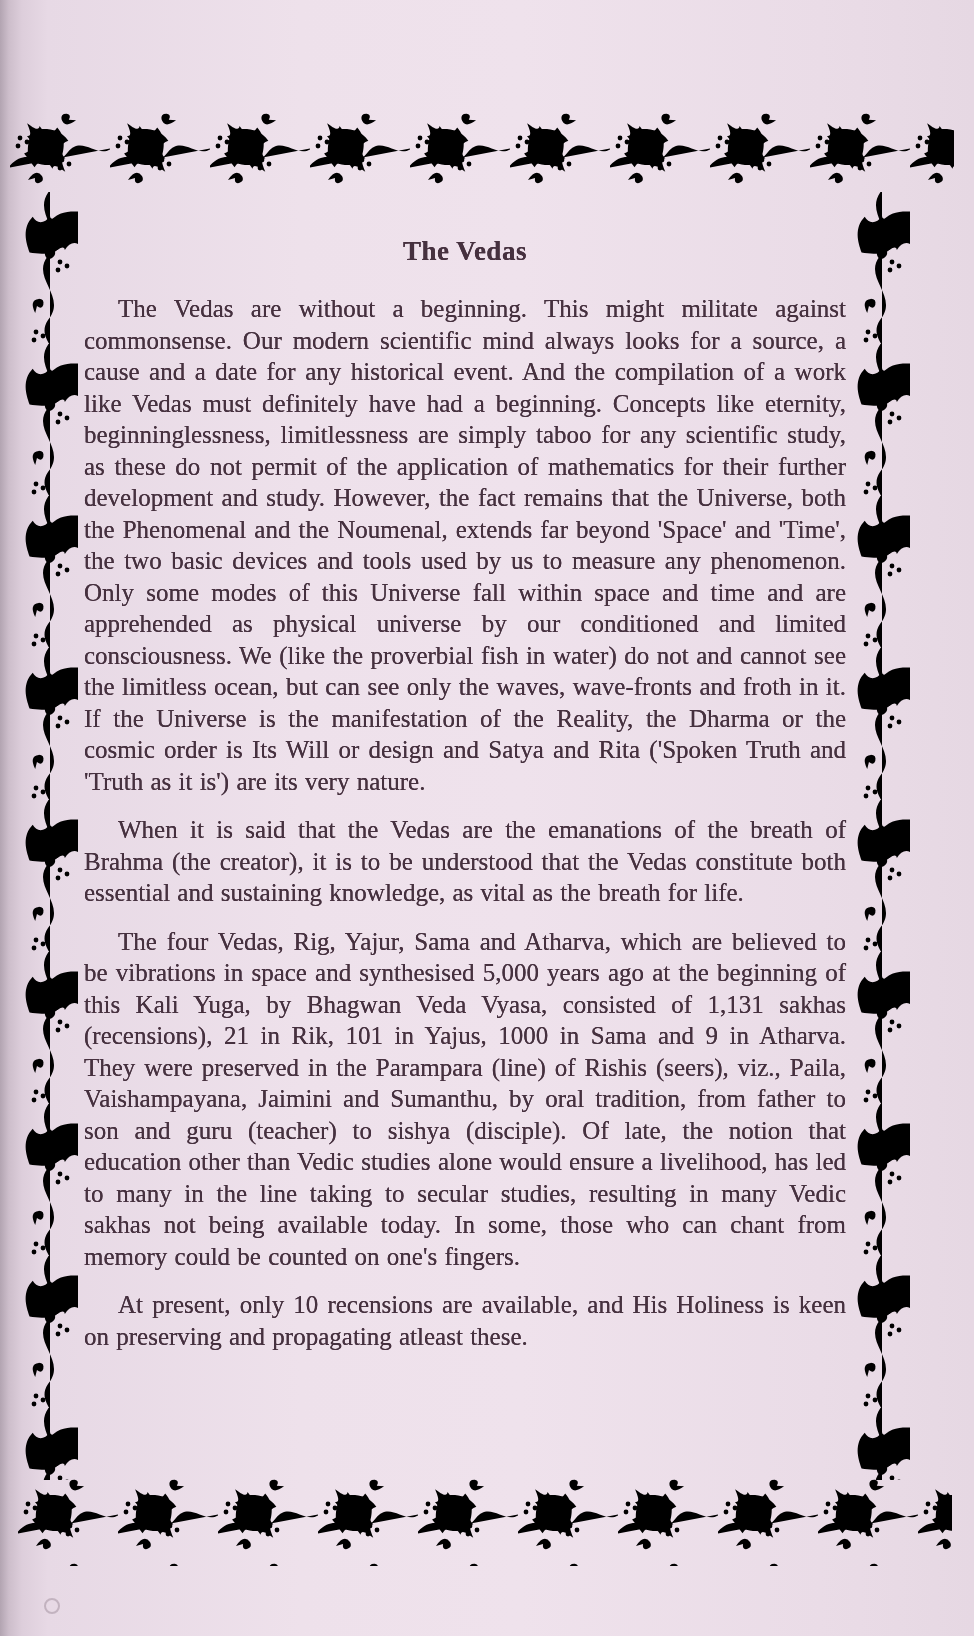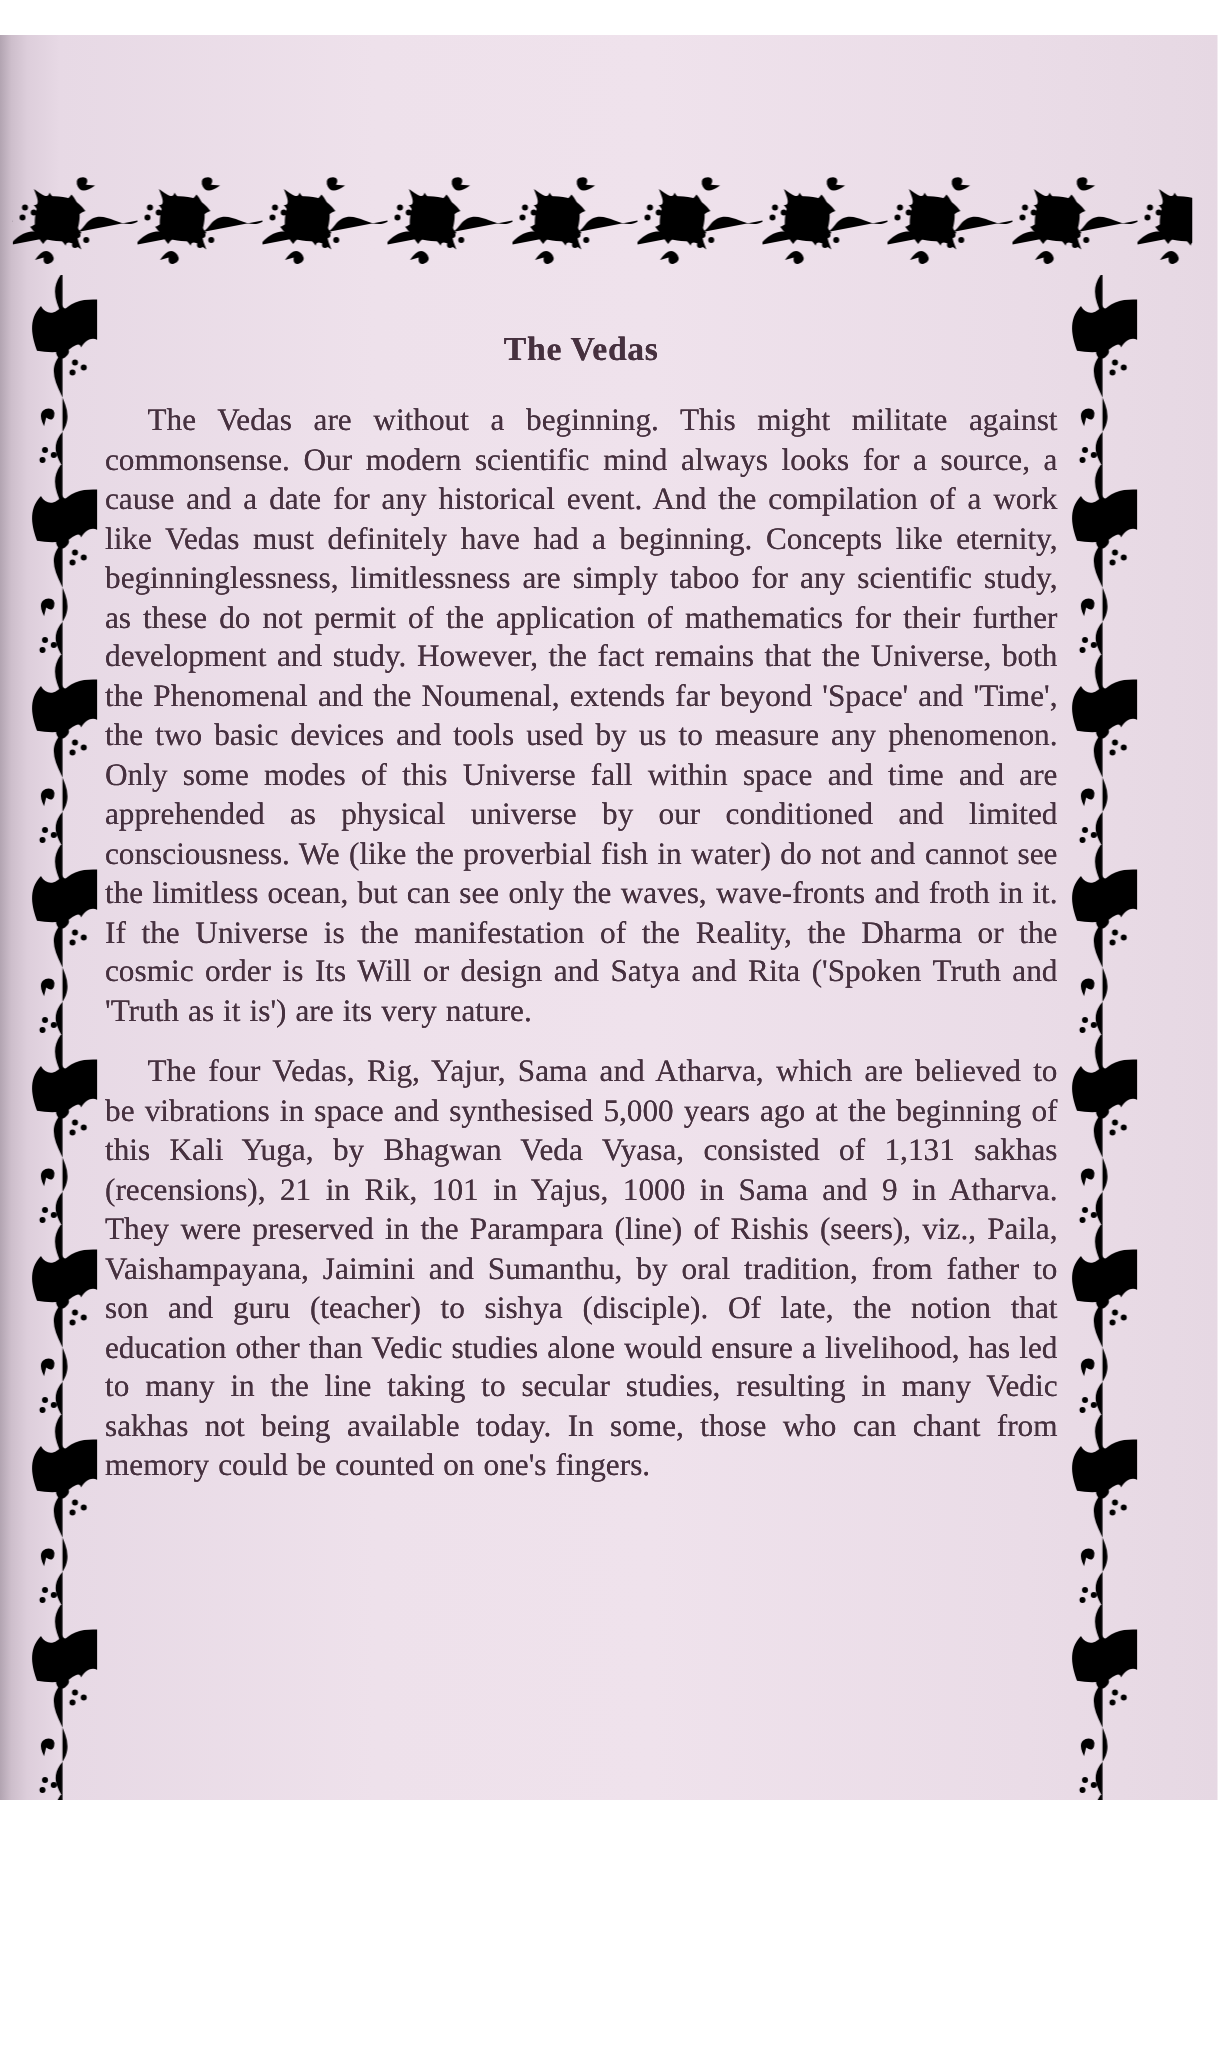--- a/index.html
+++ b/index.html
@@ -3,27 +3,26 @@
 <meta charset="utf-8">
 <style>
   :root{
     --paper:#ecdfe9;
     --ink:#46313f;
     --border-ink:#4a3443;
   }
   html,body{margin:0;padding:0;}
   .page{
     position:relative;
-    width:974px;height:1412px;
+    width:974px;height:1636px;
     overflow:hidden;
     background:linear-gradient(90deg,
       #b2a4b1 0px, #cdbecb 9px, #ddcedb 22px, #e7d9e5 48px,
       #eee1eb 300px, #efe2ec 520px, #eadce7 820px, #e6d8e3 974px);
     font-family:"Liberation Serif","DejaVu Serif",serif;
-    margin-top:28px;
   }
   svg.defs{position:absolute;width:0;height:0;}
   .orn{position:absolute;color:var(--border-ink);}
   .band-top{left:10px;top:112px;}
   .band-bottom{left:18px;top:1478px;}
   .vine-left{left:20px;top:192px;}
   .vine-right{left:852px;top:192px;}
   .content{
     position:absolute;left:84px;top:236px;width:762px;
     color:var(--ink);
@@ -104,17 +103,19 @@
   <svg class="orn vine-left" width="58" height="1288">
     <rect width="58" height="1288" fill="url(#vineV)"></rect>
   </svg>
   <svg class="orn vine-right" width="58" height="1288">
     <rect width="58" height="1288" fill="url(#vineV)"></rect>
   </svg>
 
   <div class="content">
     <h1 class="title">The Vedas</h1>
     <p class="para">The Vedas are without a beginning. This might militate against commonsense. Our modern scientific mind always looks for a source, a cause and a date for any historical event. And the compilation of a work like Vedas must definitely have had a beginning. Concepts like eternity, beginninglessness, limitlessness are simply taboo for any scientific study, as these do not permit of the application of mathematics for their further development and study. However, the fact remains that the Universe, both the Phenomenal and the Noumenal, extends far beyond 'Space' and 'Time', the two basic devices and tools used by us to measure any phenomenon. Only some modes of this Universe fall within space and time and are apprehended as physical universe by our conditioned and limited consciousness. We (like the proverbial fish in water) do not and cannot see the limitless ocean, but can see only the waves, wave-fronts and froth in it. If the Universe is the manifestation of the Reality, the Dharma or the cosmic order is Its Will or design and Satya and Rita ('Spoken Truth and 'Truth as it is') are its very nature.</p>
+    <p class="para">When it is said that the Vedas are the emanations of the breath of Brahma (the creator), it is to be understood that the Vedas constitute both essential and sustaining knowledge, as vital as the breath for life.</p>
     <p class="para">The four Vedas, Rig, Yajur, Sama and Atharva, which are believed to be vibrations in space and synthesised 5,000 years ago at the beginning of this Kali Yuga, by Bhagwan Veda Vyasa, consisted of 1,131 sakhas (recensions), 21 in Rik, 101 in Yajus, 1000 in Sama and 9 in Atharva. They were preserved in the Parampara (line) of Rishis (seers), viz., Paila, Vaishampayana, Jaimini and Sumanthu, by oral tradition, from father to son and guru (teacher) to sishya (disciple). Of late, the notion that education other than Vedic studies alone would ensure a livelihood, has led to many in the line taking to secular studies, resulting in many Vedic sakhas not being available today. In some, those who can chant from memory could be counted on one's fingers.</p>
+    <p class="para">At present, only 10 recensions are available, and His Holiness is keen on preserving and propagating atleast these.</p>
   </div>
 
   <div class="speck"></div>
 </div>
 
 </body></html>

